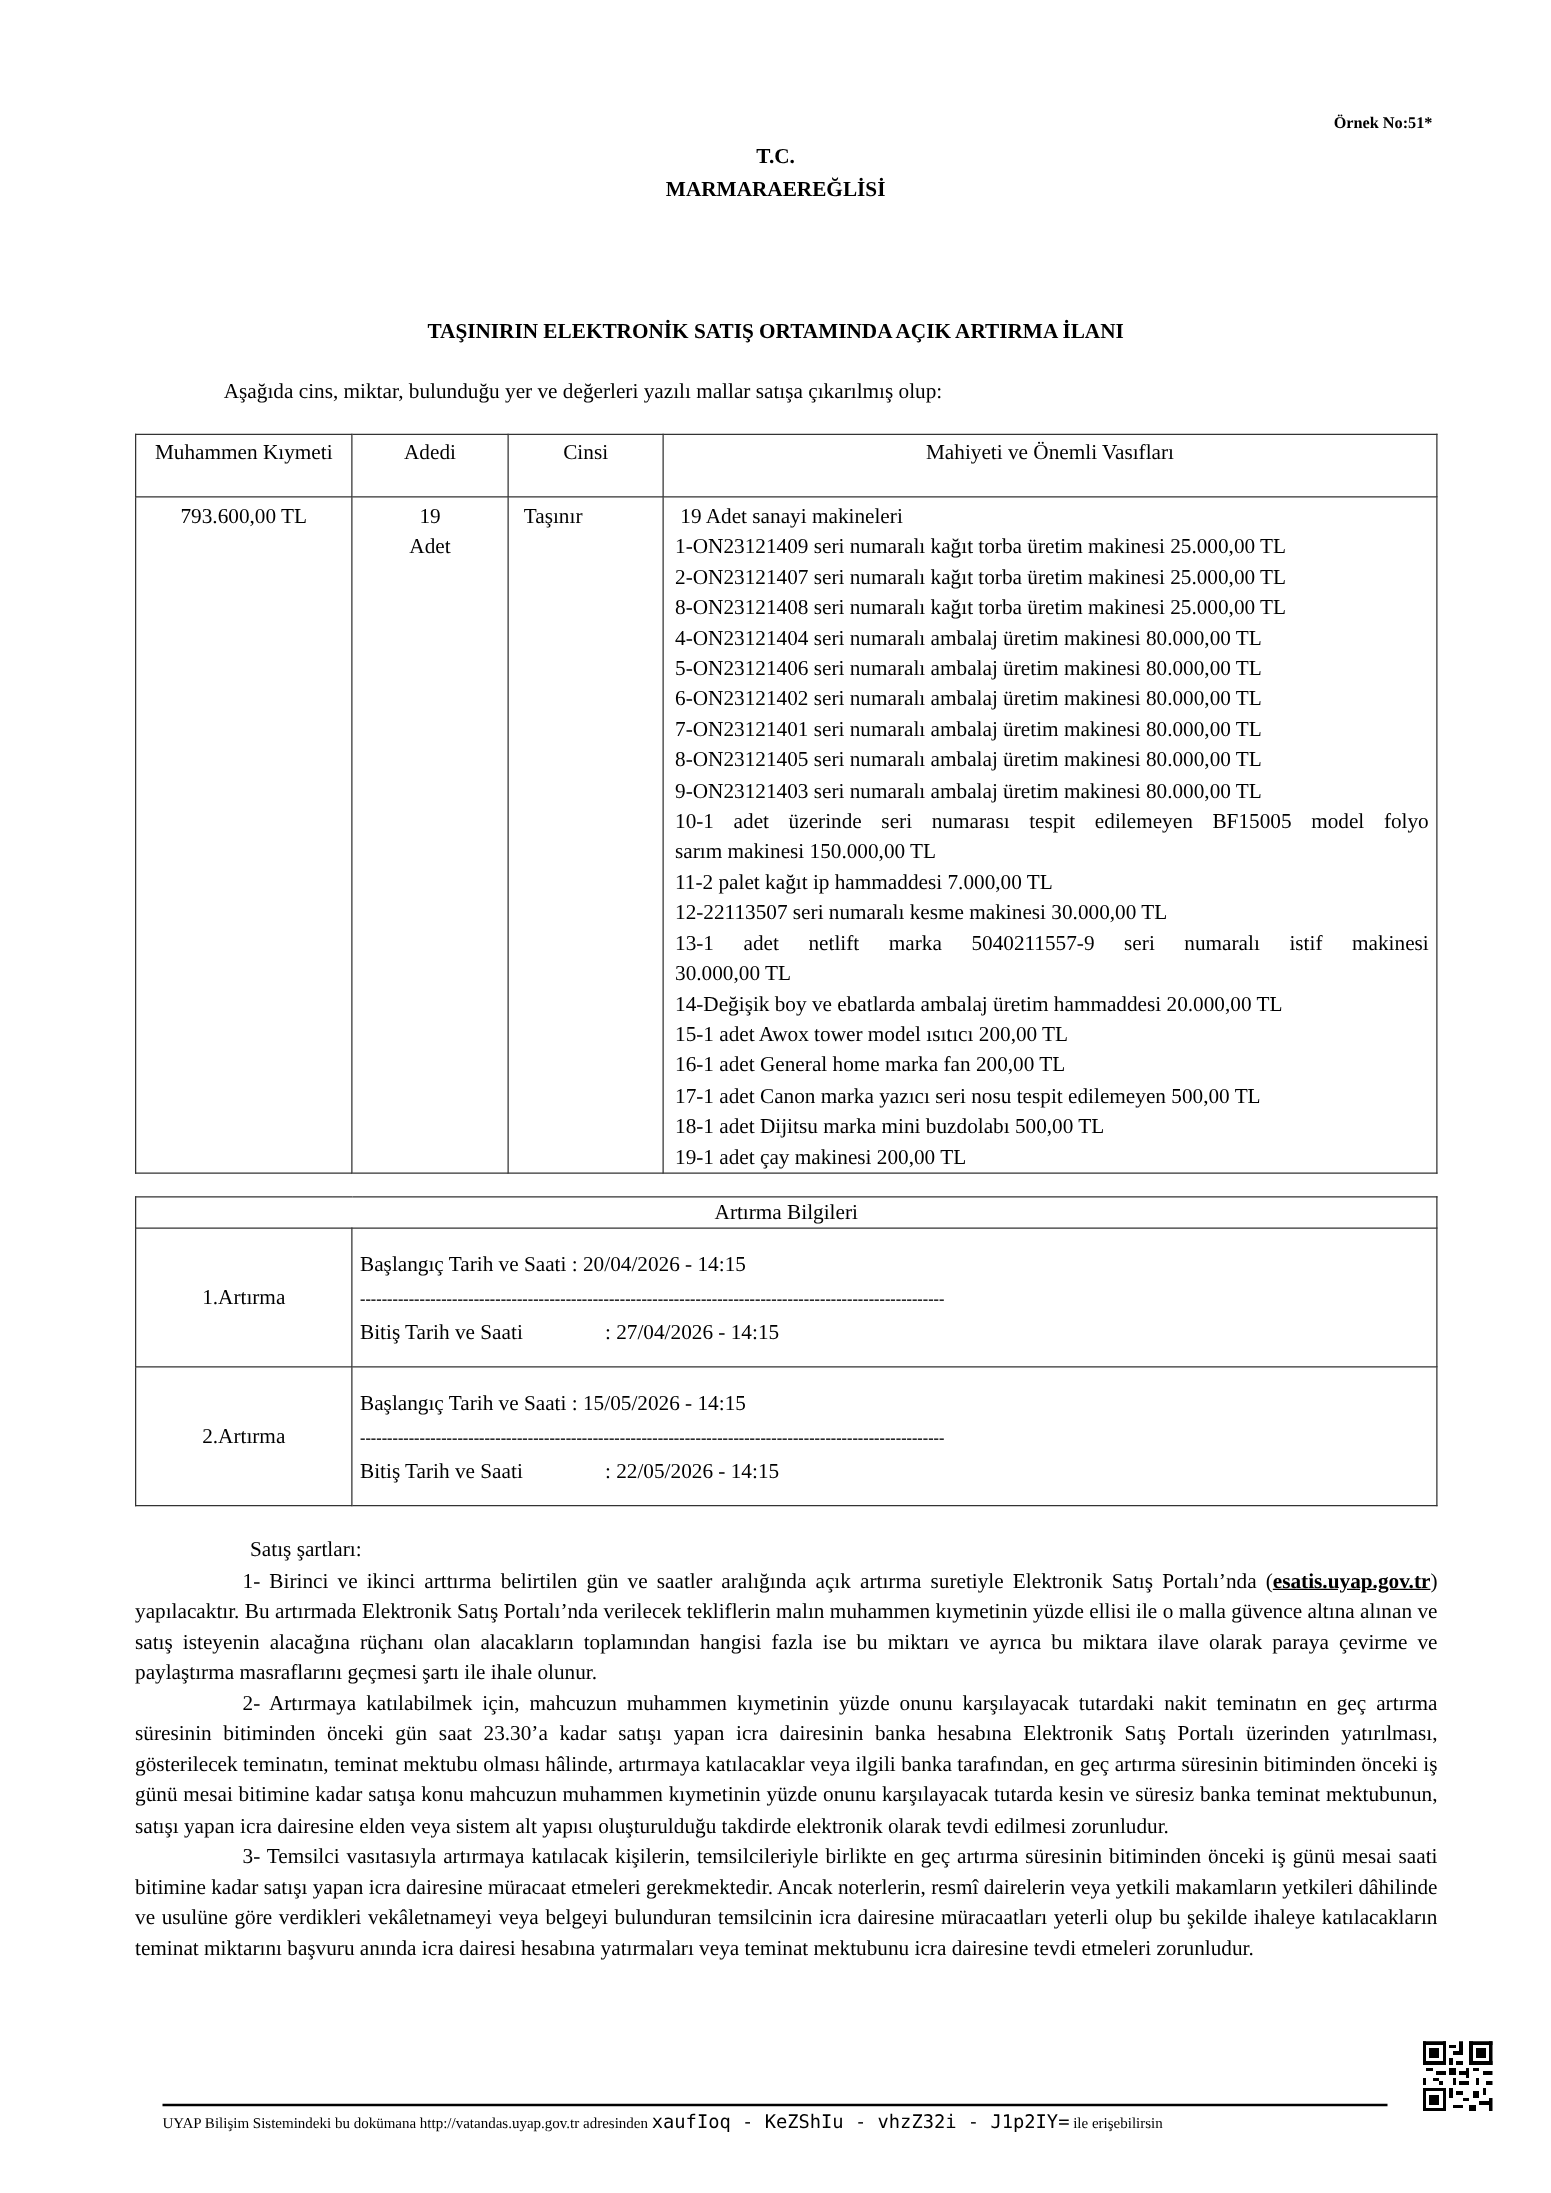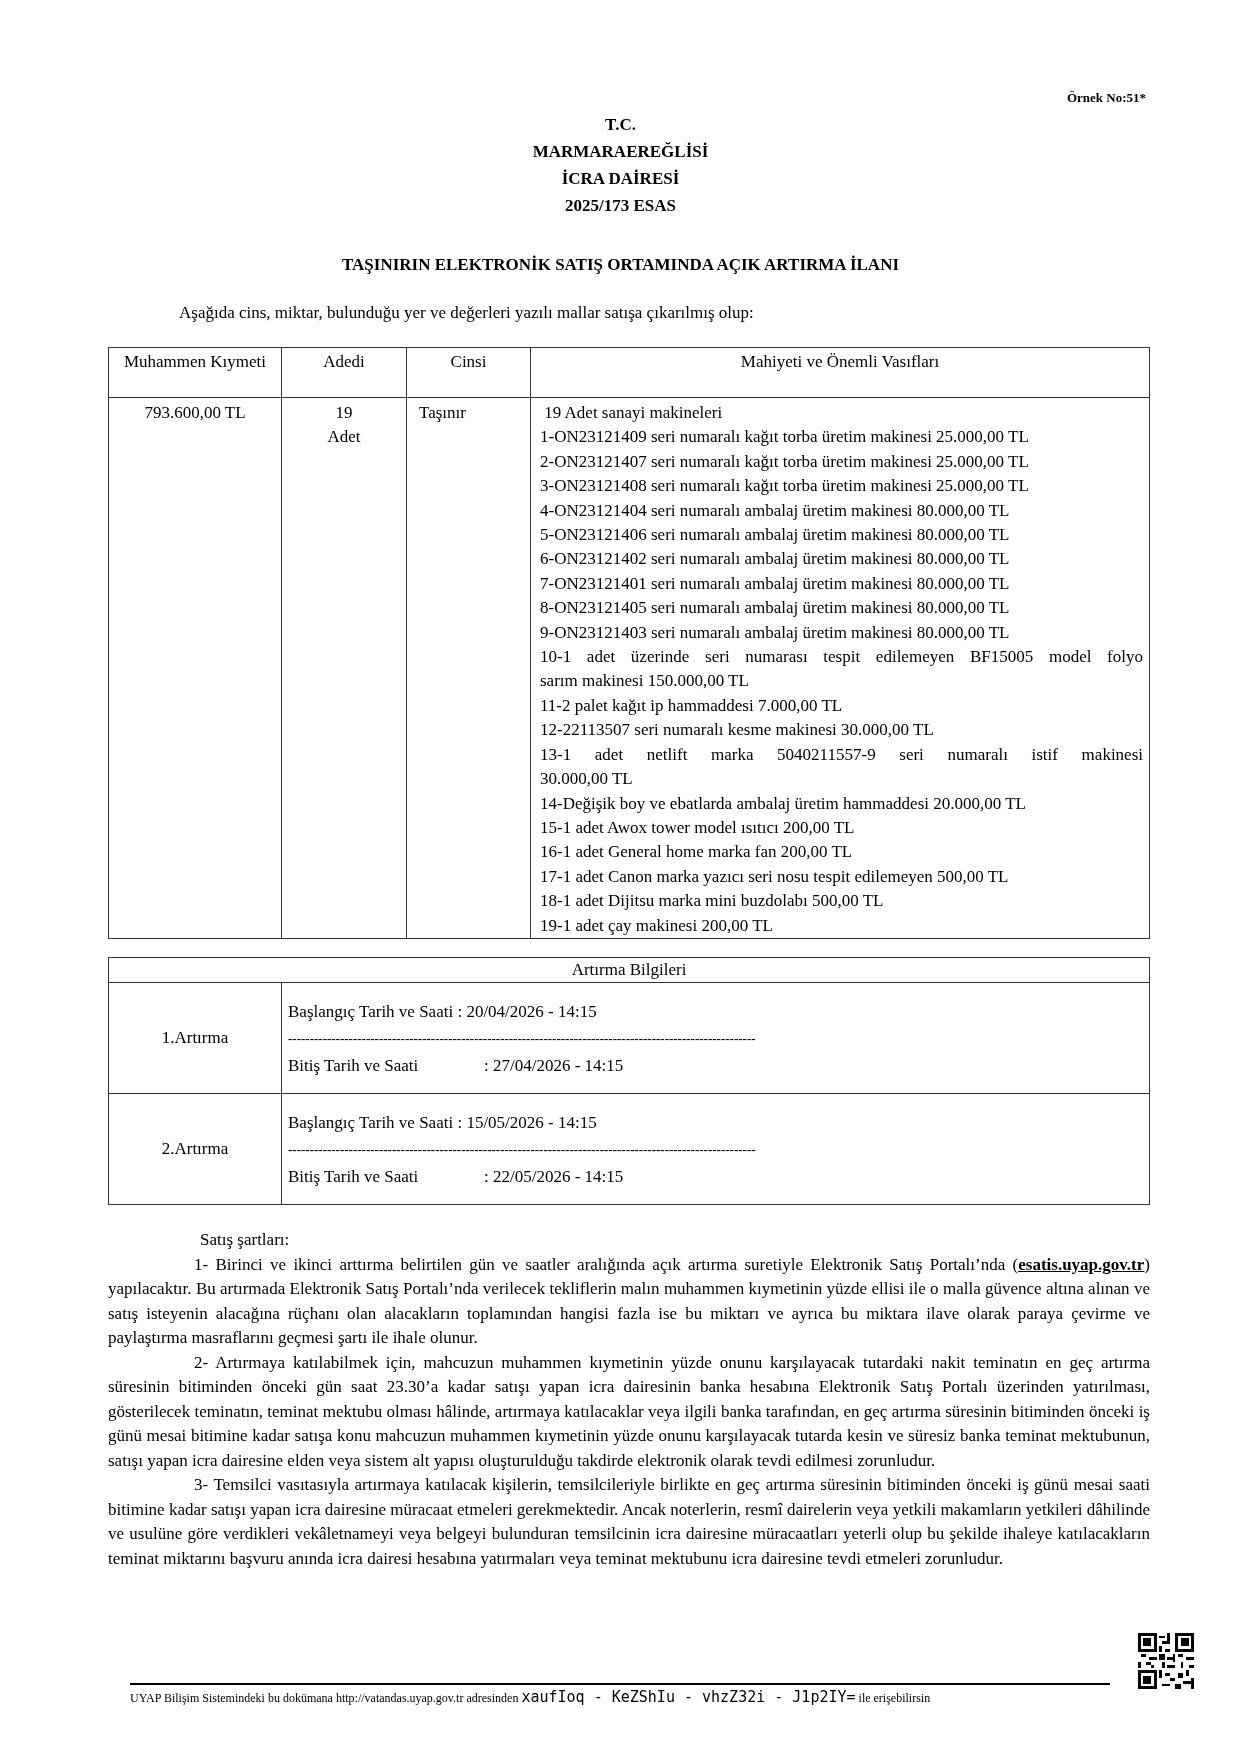--- a/index.html
+++ b/index.html
@@ -40,22 +40,20 @@
 </style>
 </head>
 <body>
 
 <div class="page">
 
   <div class="ornek">Örnek No:51*</div>
 
   <div class="hdr" style="top:115px">T.C.</div>
   <div class="hdr" style="top:142px">MARMARAEREĞLİSİ</div>
-  <div class="hdr" style="top:169px">İCRA DAİRESİ</div>
-  <div class="hdr" style="top:196px">2025/173 ESAS</div>
 
   <div class="title">TAŞINIRIN ELEKTRONİK SATIŞ ORTAMINDA AÇIK ARTIRMA İLANI</div>
   <div class="intro">Aşağıda cins, miktar, bulunduğu yer ve değerleri yazılı mallar satışa çıkarılmış olup:</div>
 
   <table class="t1">
     <tbody>
         <tr>
       <th class="c1">Muhammen Kıymeti</th>
       <th class="c2">Adedi</th>
       <th class="c3">Cinsi</th>
@@ -65,21 +63,21 @@
       <td class="c1">793.600,00 TL</td>
       <td class="c2">
         <div>19</div>
         <div>Adet</div>
       </td>
       <td class="c3 cins">Taşınır</td>
       <td class="desc">
         <div style="white-space:pre"> 19 Adet sanayi makineleri</div>
         <div>1-ON23121409 seri numaralı kağıt torba üretim makinesi 25.000,00 TL</div>
         <div>2-ON23121407 seri numaralı kağıt torba üretim makinesi 25.000,00 TL</div>
-        <div>3-ON23121408 seri numaralı kağıt torba üretim makinesi 25.000,00 TL</div>
+        <div>8-ON23121408 seri numaralı kağıt torba üretim makinesi 25.000,00 TL</div>
         <div>4-ON23121404 seri numaralı ambalaj üretim makinesi 80.000,00 TL</div>
         <div>5-ON23121406 seri numaralı ambalaj üretim makinesi 80.000,00 TL</div>
         <div>6-ON23121402 seri numaralı ambalaj üretim makinesi 80.000,00 TL</div>
         <div>7-ON23121401 seri numaralı ambalaj üretim makinesi 80.000,00 TL</div>
         <div>8-ON23121405 seri numaralı ambalaj üretim makinesi 80.000,00 TL</div>
         <div>9-ON23121403 seri numaralı ambalaj üretim makinesi 80.000,00 TL</div>
         <div class="just">10-1 adet üzerinde seri numarası tespit edilemeyen BF15005 model folyo</div>
         <div>sarım makinesi 150.000,00 TL</div>
         <div>11-2 palet kağıt ip hammaddesi 7.000,00 TL</div>
         <div>12-22113507 seri numaralı kesme makinesi 30.000,00 TL</div>

